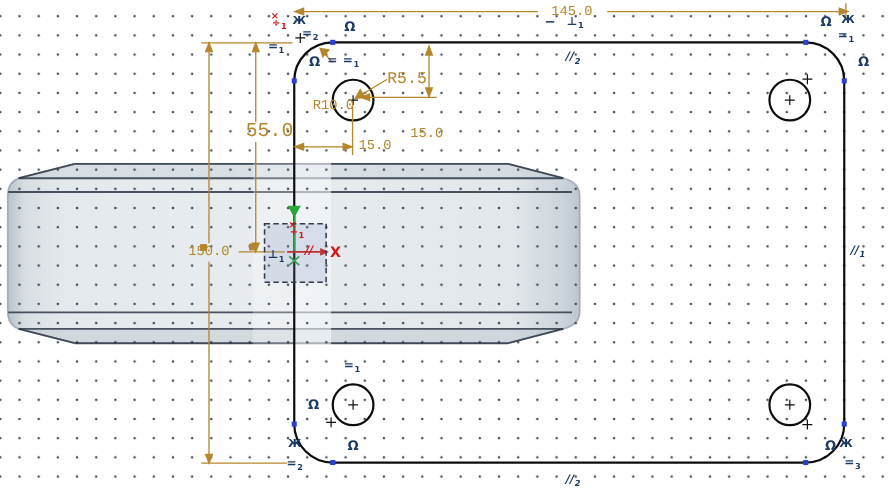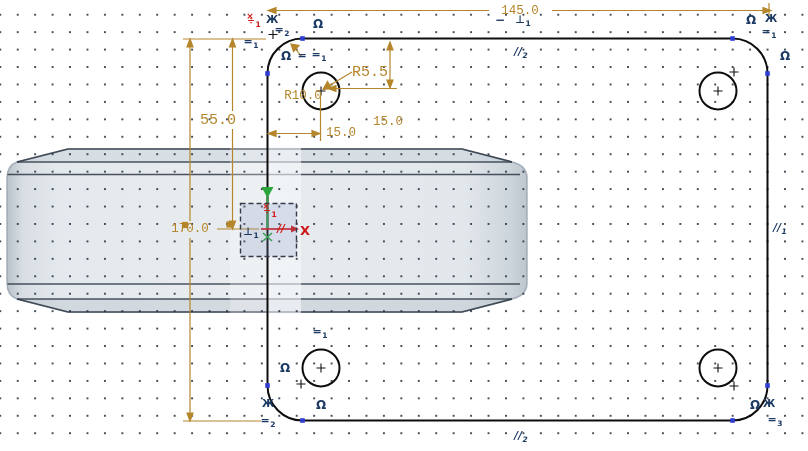--- a/index.html
+++ b/index.html
@@ -154,22 +154,22 @@
       <path d="M263,233 L272,241 M272,233 L263,241" stroke="#2aa63c" stroke-width="1.6" fill="none"></path>
       <line x1="261" y1="229" x2="291" y2="229" stroke="#d01818" stroke-width="1.7"></line>
       <path d="M299,229 L291,225.5 L291,232.5 Z" fill="#d01818"></path>
     </g>
 
     <rect x="240.5" y="203.5" width="56" height="53" fill="rgba(125,140,185,0.22)" stroke="#353b49" stroke-width="1.4" stroke-dasharray="5 3"></rect>
   </svg>
 
   <div id="annotation-layer">
       <span class="ann dim" style="left: 520px; top: 11px; font-size: 12.5px;">145.0</span>
-      <span class="ann dim" style="left: 190px; top: 229px; font-size: 12.5px;">170.0</span>
-      <span class="ann dim" style="left: 218px; top: 120px; font-size: 15px;">55.0</span>
+      <span class="ann dim" style="left: 190px; top: 229px; font-size: 12.5px;">150.0</span>
+      <span class="ann dim" style="left: 245px; top: 120px; font-size: 18px;">55.0</span>
       <span class="ann dim" style="left: 341px; top: 133px; font-size: 12.5px;">15.0</span>
       <span class="ann dim" style="left: 388px; top: 122px; font-size: 12.5px;">15.0</span>
       <span class="ann dim" style="left: 370px; top: 72px; font-size: 15px;">R5.5</span>
       <span class="ann dim" style="left: 303px; top: 64px; font-size: 12.5px; margin-top: 32px;">R10.0</span>
       <span class="ann con" style="left: 318px; top: 24px; font-size: 12px;">Ω</span>
       <span class="ann con" style="left: 286px; top: 56px; font-size: 12px;">Ω</span>
       <span class="ann con" style="left: 751px; top: 20px; font-size: 12px;">Ω</span>
       <span class="ann con" style="left: 785px; top: 56px; font-size: 12px;">Ω</span>
       <span class="ann con" style="left: 285px; top: 368px; font-size: 12px;">Ω</span>
       <span class="ann con" style="left: 321px; top: 405px; font-size: 12px;">Ω</span>

